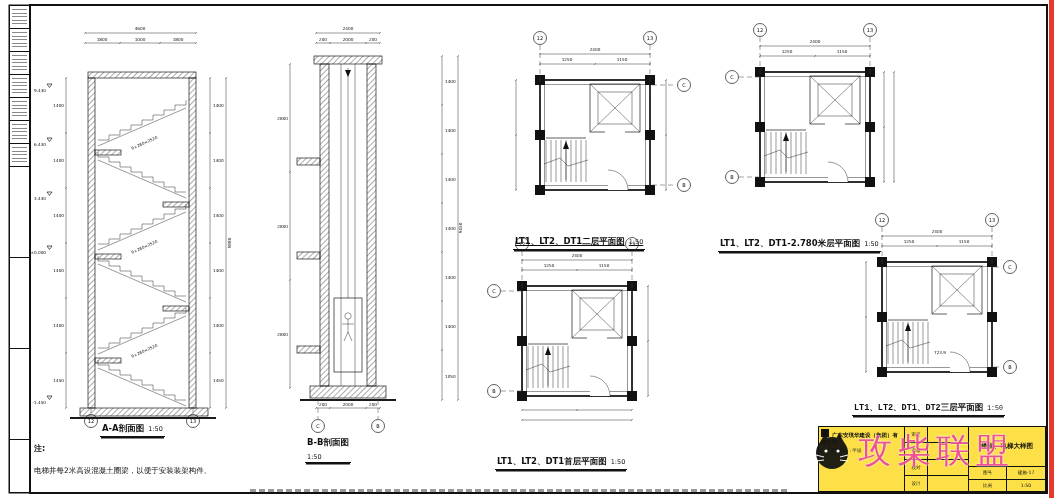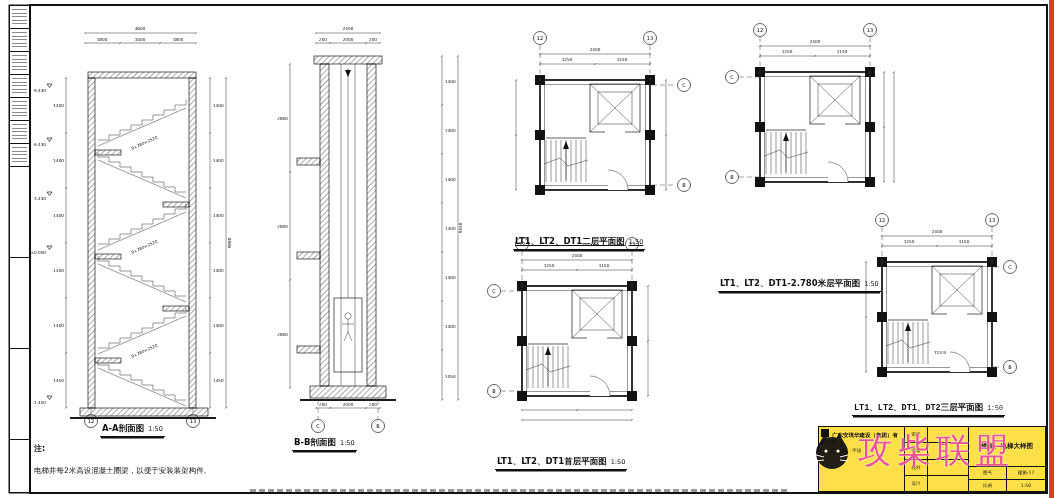--- a/index.html
+++ b/index.html
@@ -369,29 +369,29 @@
     <text class="t4 mid" x="940" y="354">723.9</text>
     <text class="t4 mid" x="908" y="330">下</text>
   </g>
 </svg>
 
   
   <div class="hlabel" style="left:100px;top:423px;">
     <span>A-A剖面图</span>
     <span class="sc">1:50</span>
   </div>
-  <div class="hlabel" style="left:292px;top:437px;">
+  <div class="hlabel" style="left:305px;top:437px;flex-direction:column;">
     <span>B-B剖面图</span>
     <span class="sc">1:50</span>
   </div>
   <div class="hlabel" style="left:513px;top:236px;text-decoration:underline;">
     <span>LT1、LT2、DT1二层平面图</span>
     <span class="sc">1:50</span>
   </div>
-  <div class="hlabel" style="left:718px;top:238px;margin-top:40px;">
+  <div class="hlabel" style="left:718px;top:238px;">
     <span>LT1、LT2、DT1-2.780米层平面图</span>
     <span class="sc">1:50</span>
   </div>
   <div class="hlabel" style="left:495px;top:456px;">
     <span>LT1、LT2、DT1首层平面图</span>
     <span class="sc">1:50</span>
   </div>
   <div class="hlabel" style="left:852px;top:402px;font-family:Liberation Mono, monospace;">
     <span>LT1、LT2、DT1、DT2三层平面图</span>
     <span class="sc">1:50</span>

